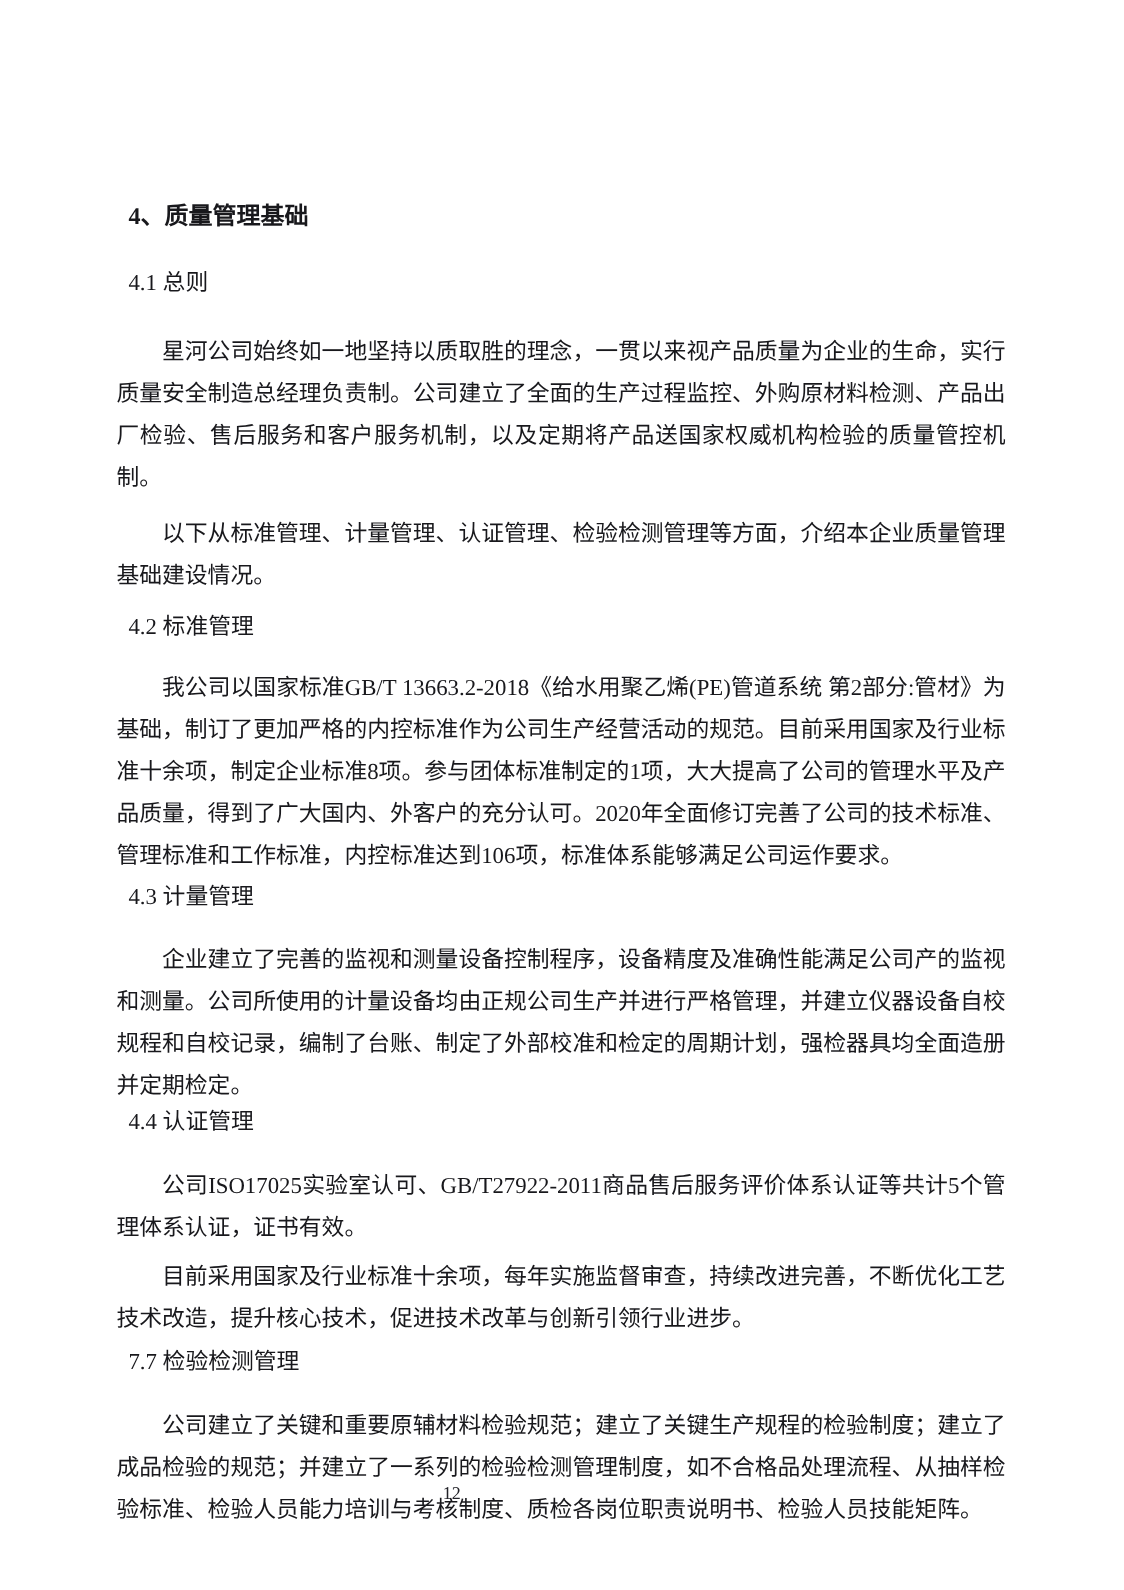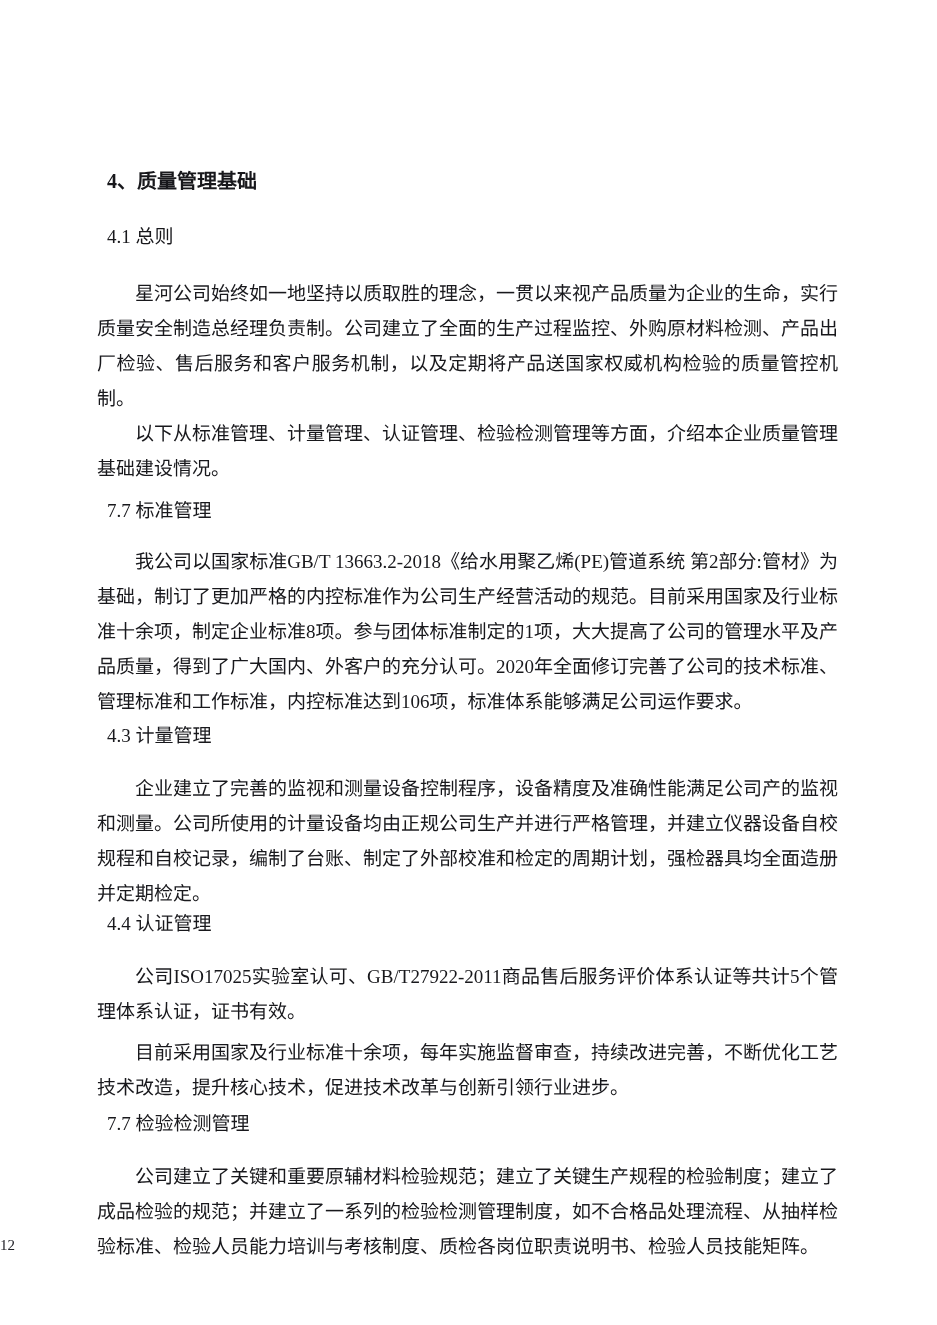--- a/index.html
+++ b/index.html
@@ -41,48 +41,49 @@
   .h2-45 { margin-top: 6px; }
   .para {
     font-size: 19px;
     line-height: 35px;
     margin: 0;
     text-align: justify;
     text-indent: 2em;
     letter-spacing: 0;
   }
   .p-first { margin-top: 26px; }
-  .p-follow { margin-top: 0; }
+  .p-follow { margin-top: 12px; }
   .p-body { margin-top: 20px; }
   .p-body2 { margin-top: 22px; }
   .p-gap { margin-top: 6px; }
   .footer {
     position: absolute;
     left: 0;
     bottom: 70px;
     width: 753px;
+    text-align: center;
     font-size: 15px;
     line-height: 20px;
     color: #222228;
   }
 </style>
 </head>
 <body>
 
 <div class="page">
 
   <div class="h1">4、质量管理基础</div>
 
   <h2 class="h2 h2-41">4.1 总则</h2>
 
   <p class="para p-first">星河公司始终如一地坚持以质取胜的理念，一贯以来视产品质量为企业的生命，实行质量安全制造总经理负责制。公司建立了全面的生产过程监控、外购原材料检测、产品出厂检验、售后服务和客户服务机制，以及定期将产品送国家权威机构检验的质量管控机制。</p>
 
   <p class="para p-follow">以下从标准管理、计量管理、认证管理、检验检测管理等方面，介绍本企业质量管理基础建设情况。</p>
 
-  <h2 class="h2 h2-42">7.7 标准管理</h2>
+  <h2 class="h2 h2-42">4.2 标准管理</h2>
 
   <p class="para p-body">我公司以国家标准GB/T 13663.2-2018《给水用聚乙烯(PE)管道系统 第2部分:管材》为基础，制订了更加严格的内控标准作为公司生产经营活动的规范。目前采用国家及行业标准十余项，制定企业标准8项。参与团体标准制定的1项，大大提高了公司的管理水平及产品质量，得到了广大国内、外客户的充分认可。2020年全面修订完善了公司的技术标准、管理标准和工作标准，内控标准达到106项，标准体系能够满足公司运作要求。</p>
 
   <h2 class="h2 h2-43">4.3 计量管理</h2>
 
   <p class="para p-body2">企业建立了完善的监视和测量设备控制程序，设备精度及准确性能满足公司产的监视和测量。公司所使用的计量设备均由正规公司生产并进行严格管理，并建立仪器设备自校规程和自校记录，编制了台账、制定了外部校准和检定的周期计划，强检器具均全面造册并定期检定。</p>
 
   <h2 class="h2 h2-44">4.4 认证管理</h2>
 
   <p class="para p-body2">公司ISO17025实验室认可、GB/T27922-2011商品售后服务评价体系认证等共计5个管理体系认证，证书有效。</p>

